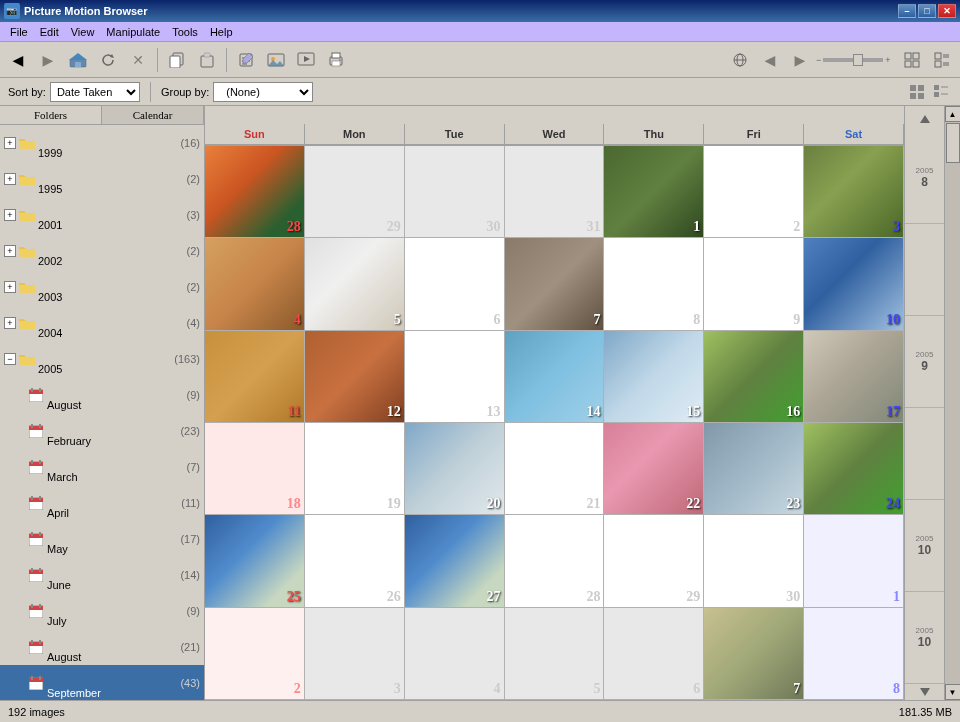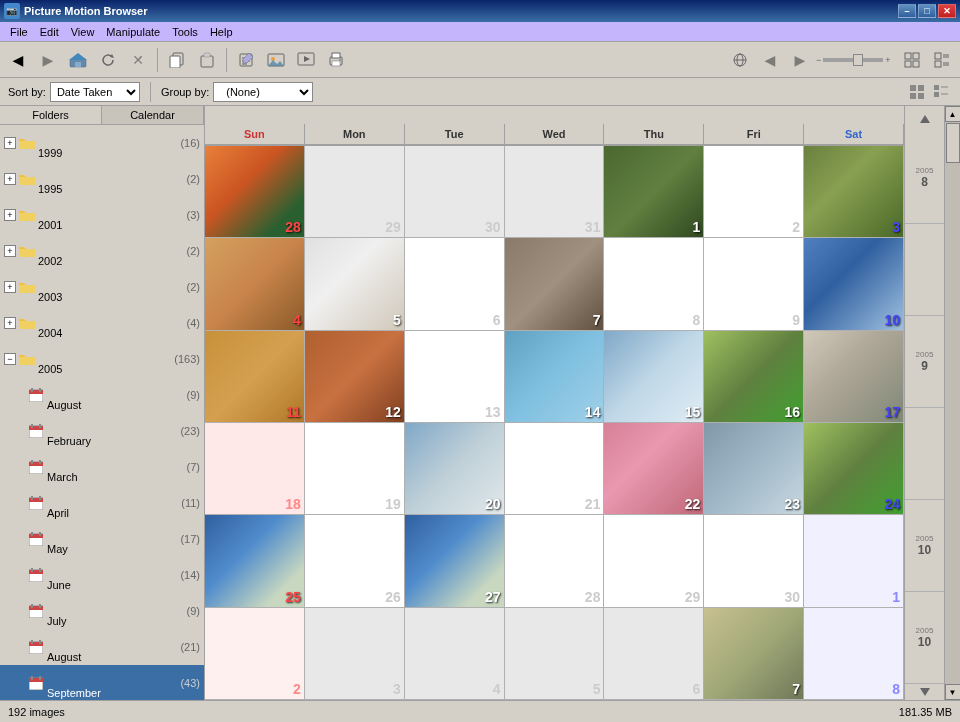--- a/index.html
+++ b/index.html
@@ -33,40 +33,40 @@
     .sort-select { height: 20px; font-size: 11px; border: 1px solid #888; background: white; padding: 0 2px; width: 90px; }
     .sort-section { display: flex; align-items: center; }
     .sort-divider { width: 1px; height: 20px; background: #a0a0a0; margin: 0 10px; }
 
     
     .main-content { display: flex; height: calc(722px - 22px - 20px - 36px - 28px - 22px); }
 
     
     .sidebar { width: 205px; background: #d4d0c8; border-right: 1px solid #a0a0a0; overflow-y: auto; }
     .sidebar-tabs { display: flex; border-bottom: 1px solid #a0a0a0; }
-    .sidebar-tab { flex: 1; padding: 3px 6px; font-size: 11px; text-align: center; cursor: pointer; background: #c8c4bc; border-right: 1px solid #a0a0a0; }
+    .sidebar-tab { flex: 1; padding: 3px 6px; font-size: 11px; text-align: center; cursor: pointer; background: #c8c4bc; border-right: 1px solid #a0a0a0; font-family: Liberation Serif, serif; }
     .sidebar-tab.active { background: #d4d0c8; }
     .tree-item { display: flex; align-items: center; padding: 2px 4px; cursor: pointer; font-size: 11px; }
     .tree-item.selected { background: #3a6ea5; color: white; }
     .tree-expand { width: 12px; height: 12px; border: 1px solid #808080; background: white; display: flex; align-items: center; justify-content: center; font-size: 9px; margin-right: 3px; cursor: pointer; flex-shrink: 0; }
     .tree-icon { width: 16px; height: 16px; margin-right: 3px; flex-shrink: 0; display: flex; align-items: center; justify-content: center; }
     .tree-label { flex: 1; margin-top: 20px; }
     .tree-count { color: #666; margin-left: 4px; }
     .tree-item.selected .tree-count { color: #ccc; }
     .sub-item { padding-left: 28px; }
 
     
     .calendar-area { flex: 1; display: flex; overflow: hidden; }
     .calendar-main { flex: 1; display: flex; flex-direction: column; overflow: hidden; margin-top: 18px; }
     .cal-header { display: flex; background: #d4d0c8; }
     .cal-day-header { flex: 1; text-align: center; padding: 4px 2px; font-size: 11px; font-weight: bold; border-right: 1px solid #a0a0a0; border-bottom: 2px solid #a0a0a0; }
     .cal-day-header.sunday { color: #cc3333; }
     .cal-day-header.saturday { color: #3366cc; }
     .cal-day-header.weekday { color: #333; }
-    .cal-grid { flex: 1; display: flex; flex-direction: column; }
+    .cal-grid { flex: 1; display: flex; flex-direction: column; font-family: Liberation Serif, serif; }
     .cal-row { flex: 1; display: flex; border-bottom: 1px solid #b0b0b0; }
     .cal-cell { flex: 1; border-right: 1px solid #b0b0b0; position: relative; min-height: 80px; overflow: hidden; background: white; }
     .cal-cell.other-month { background: #e8e8e8; }
     .cal-cell.sunday-cell { background: #fff0f0; }
     .cal-cell.saturday-cell { background: #f0f0ff; }
     .cal-cell.current-row-sunday { background: #ffe8e8; }
     .cal-date { position: absolute; bottom: 2px; right: 3px; font-size: 14px; font-weight: bold; color: #ccc; z-index: 2; }
     .cal-date.has-photo { color: white; text-shadow: 1px 1px 2px rgba(0,0,0,0.8); }
     .cal-date.sunday-date { color: #ff8888; }
     .cal-date.saturday-date { color: #8888ff; }

